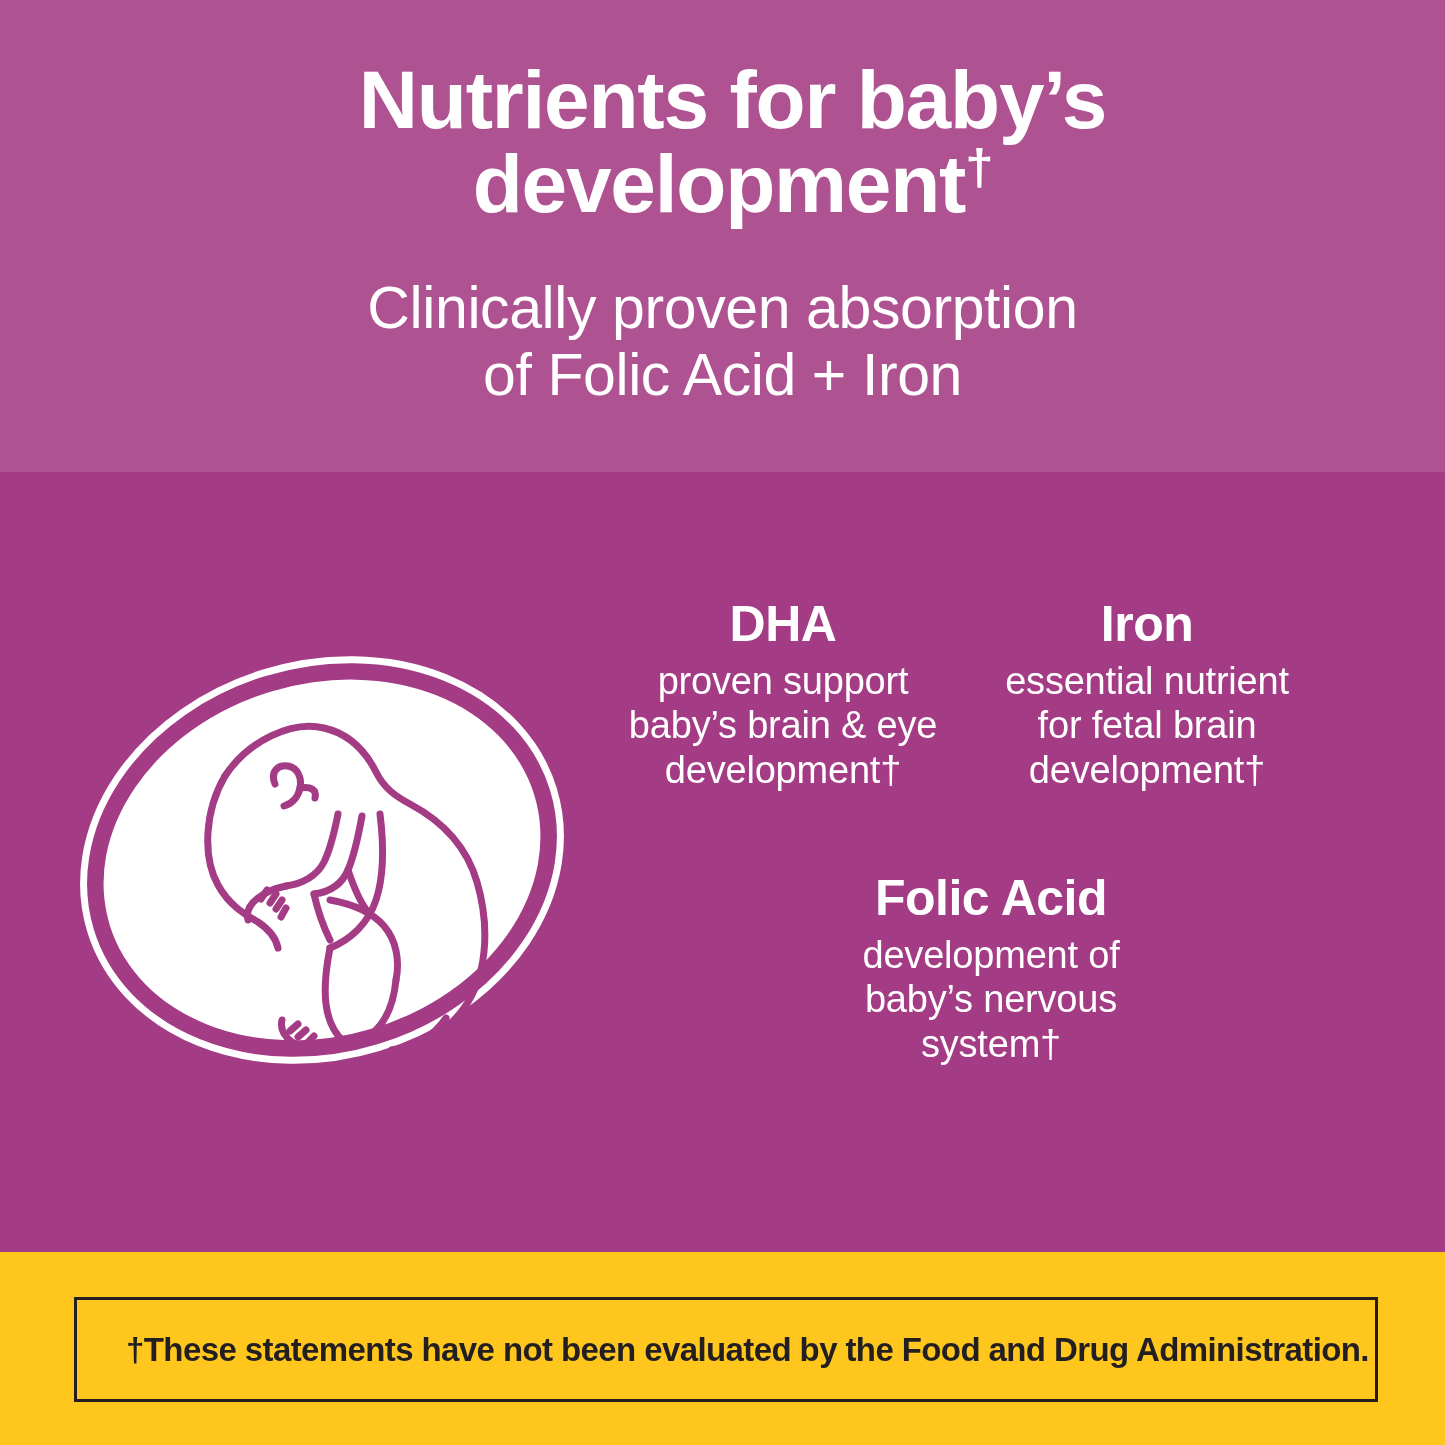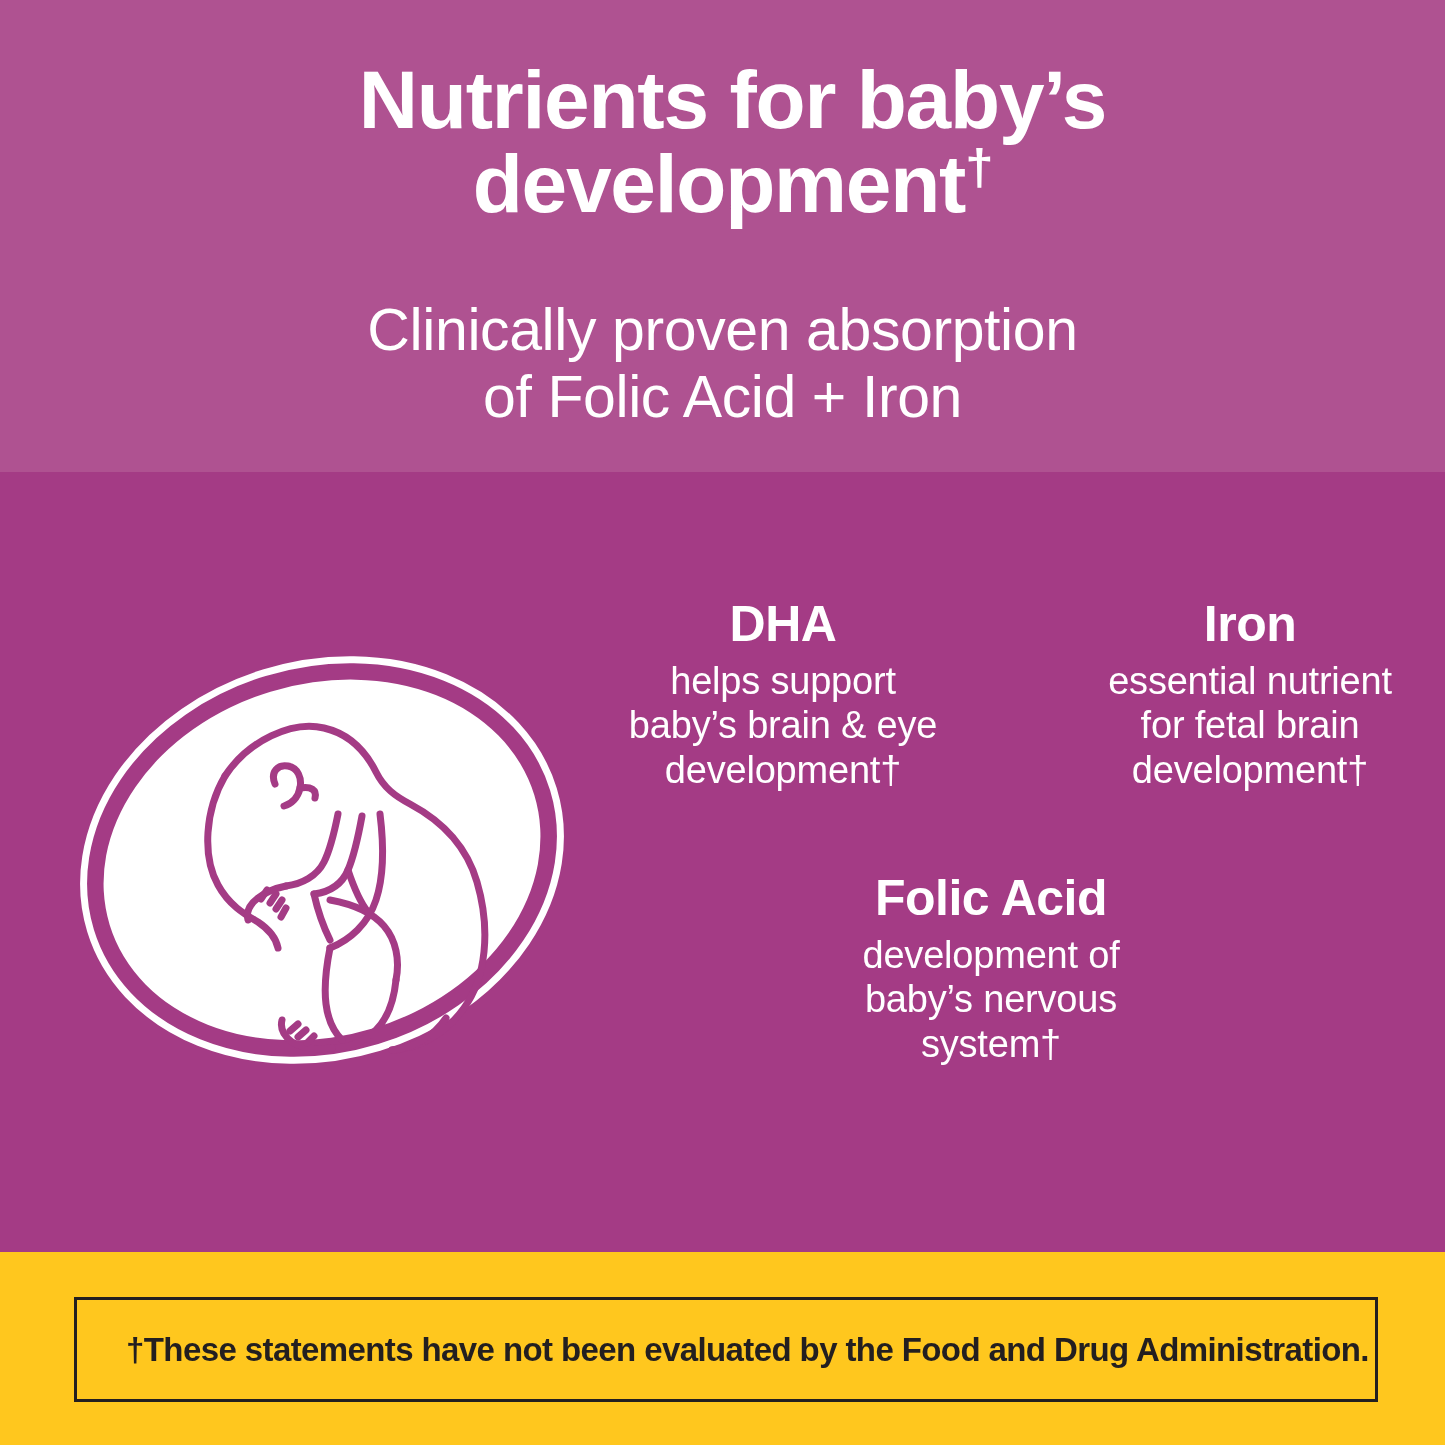--- a/index.html
+++ b/index.html
@@ -33,21 +33,21 @@
     max-width:1010px;
     margin-left:20px;
   }
   .subhead {
     color:#ffffff;
     font-size:59px;
     font-weight:400;
     line-height:1.13;
     letter-spacing:-0.4px;
     text-align:center;
-    margin-top:72px;
+    margin-top:50px;
     max-width:1010px;
   }
   .dag { font-size:0.62em; vertical-align:super; line-height:0; }
 
   
   .body-band {
     position:absolute; left:0; top:472px;
     width:1445px; height:1000px;
     background:#A43B85;
   }
@@ -76,21 +76,21 @@
   .nutrient .n-desc {
     font-size:38px;
     font-weight:400;
     line-height:1.17;
     letter-spacing:-0.2px;
     margin-top:8px;
   }
   .nutrient .n-desc div { white-space:nowrap; }
 
   #block-dha   { left:588px;  top:126px; width:390px; }
-  #block-iron  { left:1059px; top:126px; width:382px; }
+  #block-iron  { left:956px; top:126px; width:382px; }
   #block-folic { left:800px;  top:400px; width:382px; }
 
   
   .footer-band {
     position:absolute; left:0; top:1252px;
     width:1445px; height:193px;
     background:#FFC71E;
   }
   .disclaimer-box {
     position:absolute;
@@ -195,21 +195,21 @@
           <path d="M286 270 C 292 288, 298 302, 306 312"></path>
 
           <path d="M330 450 C 352 448, 372 436, 384 418"></path>
         </g>
       </svg>
     </div>
 
     <div class="nutrient" id="block-dha">
       <div class="n-title">DHA</div>
       <div class="n-desc">
-        <div>helps support</div>
+        <div>proven support</div>
         <div>baby’s brain &amp; eye</div>
         <div>development†</div>
       </div>
     </div>
 
     <div class="nutrient" id="block-iron">
       <div class="n-title">Iron</div>
       <div class="n-desc">
         <div>essential nutrient</div>
         <div>for fetal brain</div>

